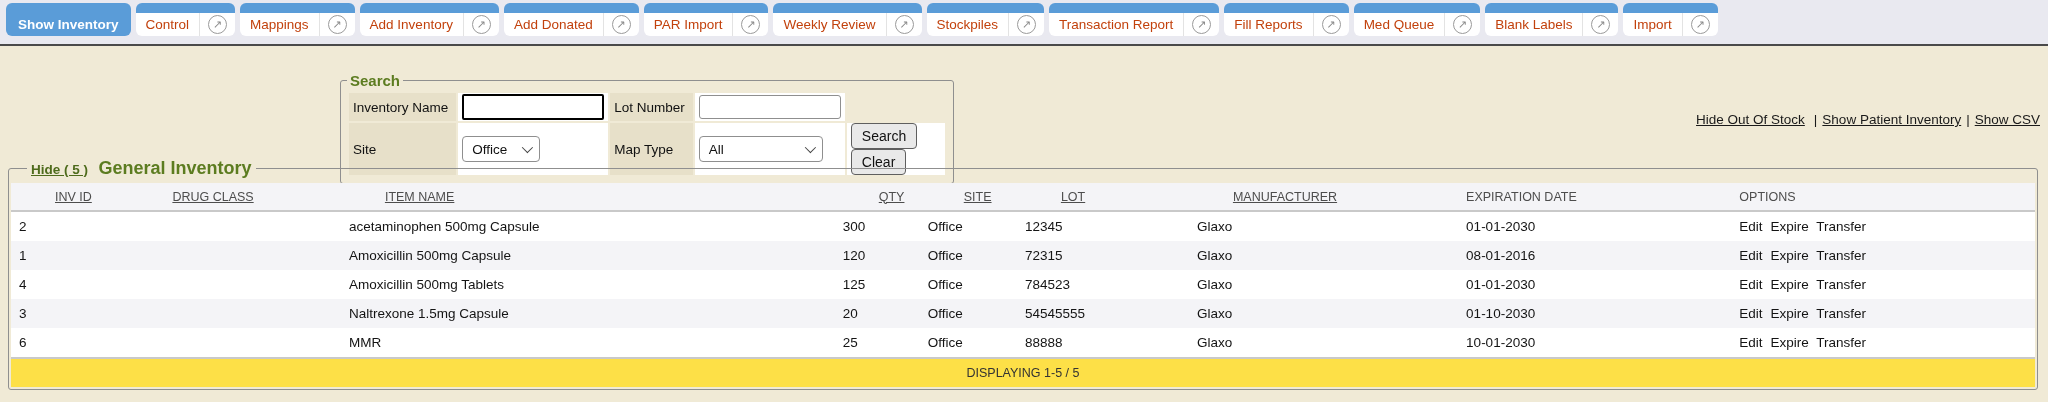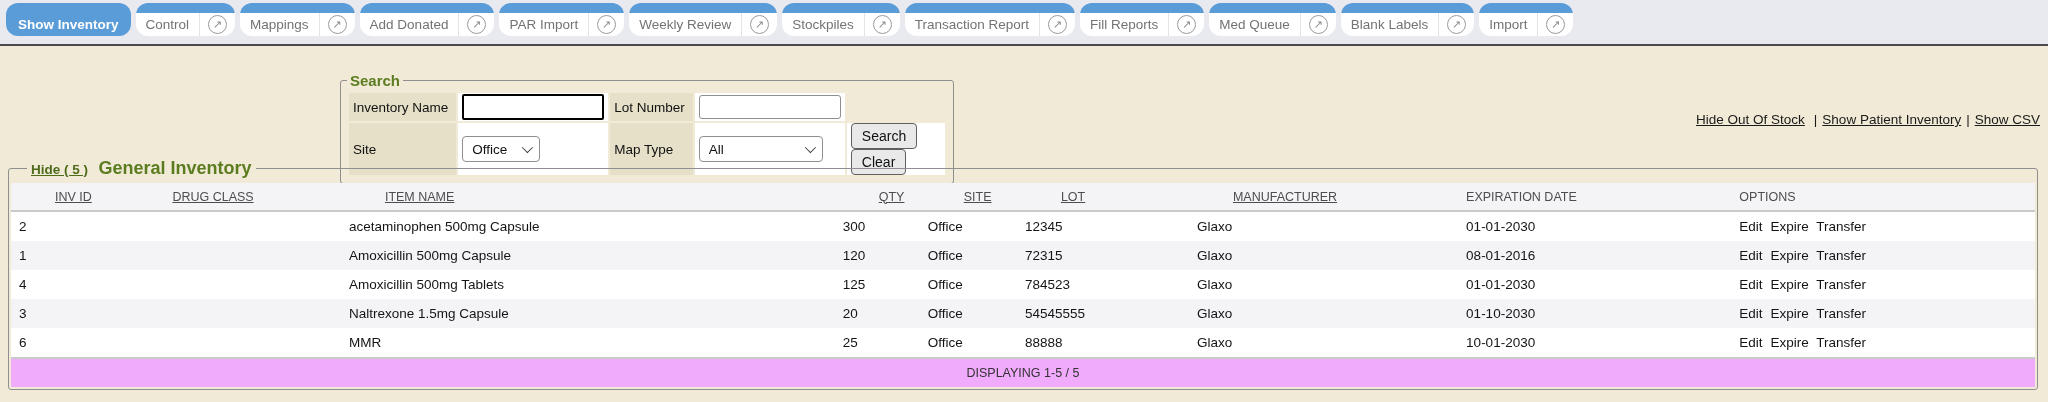--- a/index.html
+++ b/index.html
@@ -9,24 +9,24 @@
     font-family:"Liberation Sans", sans-serif;
   }
 
   
   .tabbar {
     display:flex; align-items:flex-start; gap:5px;
     background:#e9e9f0; height:46px; box-sizing:border-box;
     border-bottom:2px solid #4a4a4a;
     padding:3px 8px 0 6px;
   }
-  .tab { display:flex; flex-direction:column; border-radius:12px; overflow:hidden; flex:0 0 auto; cursor:pointer; }
+  .tab { display:flex; flex-direction:column; border-radius:6px; overflow:hidden; flex:0 0 auto; cursor:pointer; }
   .tab-top { height:10px; background:#5a9cd8; }
   .tab-body { background:#ffffff; height:23px; display:flex; align-items:center; }
-  .tab-label { padding:0 10px; font-size:13.5px; color:#737373; white-space:nowrap; }
+  .tab-label { padding:0 10px; font-size:13.5px; color:#c2410c; white-space:nowrap; }
   .tab-ext-wrap { border-left:1px solid #e3e3e3; height:100%; display:flex; align-items:center; padding:0 8px; }
   .tab-ext {
     width:17px; height:17px; border:1px solid #9a9a9a; border-radius:50%;
     color:#8a8a8a; font-size:11px; line-height:1;
     display:flex; align-items:center; justify-content:center;
   }
   .tab-ext::before { content:"\2197"; }
   .tab.active .tab-body { background:#5a9cd8; }
   .tab.active .tab-label { color:#fff; font-weight:bold; padding:0 12px; }
 
@@ -81,21 +81,21 @@
   .inv thead tr { background:#f4f4f7; }
   .inv th {
     font-weight:normal; text-align:left; color:#4d4d4d; font-size:12.5px;
     height:27px; padding:0 0 0 8px; border-bottom:2px solid #c9c9c9; white-space:nowrap;
   }
   .inv th.sortable { text-decoration:underline; cursor:pointer;padding-left:44px; }
   .inv td { height:29px; padding:0 0 0 8px; color:#141414; }
   .inv tbody tr:nth-child(even) { background:#f4f4f7; }
   .inv tbody tr:nth-child(odd) { background:#ffffff; }
   .inv tfoot td {
-    background:#f0abfc; border-top:2px solid #c9c9c9;
+    background:#fde047; border-top:2px solid #c9c9c9;
     text-align:center; font-size:12.5px; color:#333; height:28px; padding:0;
   }
   .opt-link { margin-right:4px; cursor:pointer; }
 </style>
 </head>
 <body>
 
 <div class="tabbar">
   <div class="tab active">
     <div class="tab-top"></div>
@@ -109,20 +109,29 @@
       <span class="tab-label">Control</span>
       <span class="tab-ext-wrap">
           <span class="tab-ext"></span>
         </span>
     </div>
   </div>
   <div class="tab">
     <div class="tab-top"></div>
     <div class="tab-body">
       <span class="tab-label">Mappings</span>
+      <span class="tab-ext-wrap">
+          <span class="tab-ext"></span>
+        </span>
+    </div>
+  </div>
+  <div class="tab">
+    <div class="tab-top"></div>
+    <div class="tab-body">
+      <span class="tab-label">Add Inventory</span>
       <span class="tab-ext-wrap">
           <span class="tab-ext"></span>
         </span>
     </div>
   </div>
   <div class="tab">
     <div class="tab-top"></div>
     <div class="tab-body">
       <span class="tab-label">Add Donated</span>
       <span class="tab-ext-wrap">

